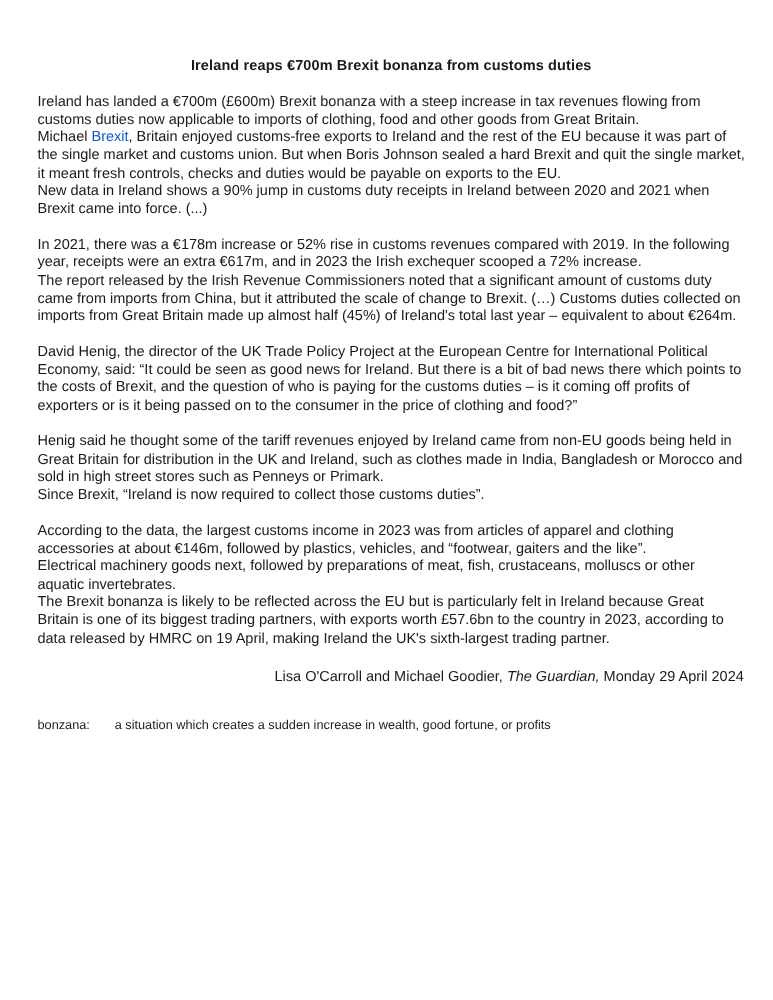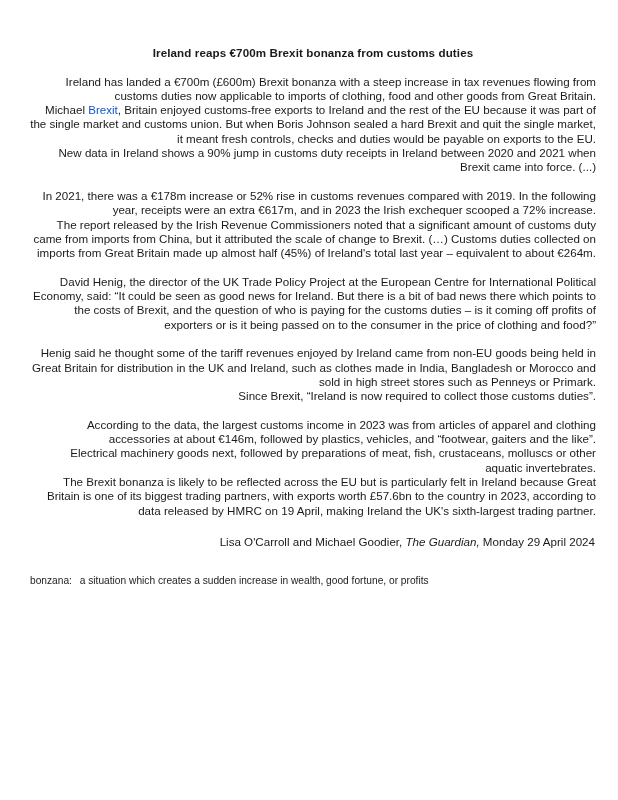--- a/index.html
+++ b/index.html
@@ -24,39 +24,39 @@
     line-height: 14.3px;
     margin-bottom: 14.3px;
     letter-spacing: 0.1px;
     text-align: center;
   }
   .page p {
     font-size: 11.6px;
     line-height: 14.3px;
     white-space: pre-wrap;
   }
-  .group { margin-bottom: 14.3px; text-align: right; }
+  .group { margin-bottom: 14.3px; }
   a.textlink {
     color: #1155cc;
     text-decoration: none;
     cursor: pointer;
   }
   .attribution {
     text-align: right;
     margin-top: 17px;
     padding-right: 1px;
   }
   .attribution em { }
   .footnote {
     margin-top: 25px;
     font-size: 10.2px !important;
     line-height: 13px !important;
     color: #222222;
   }
-  .footnote .fn-def { margin-left: 5px; }
+  .footnote .fn-def { margin-left: 17px; }
 </style>
 </head>
 <body>
 
 <div class="page">
 
   <h1>Ireland reaps €700m Brexit bonanza from customs duties</h1>
 
   <div class="group">
     <p>Ireland has landed a €700m (£600m) Brexit bonanza with a steep increase in tax revenues flowing from customs duties now applicable to imports of clothing, food and other goods from Great Britain.</p>

